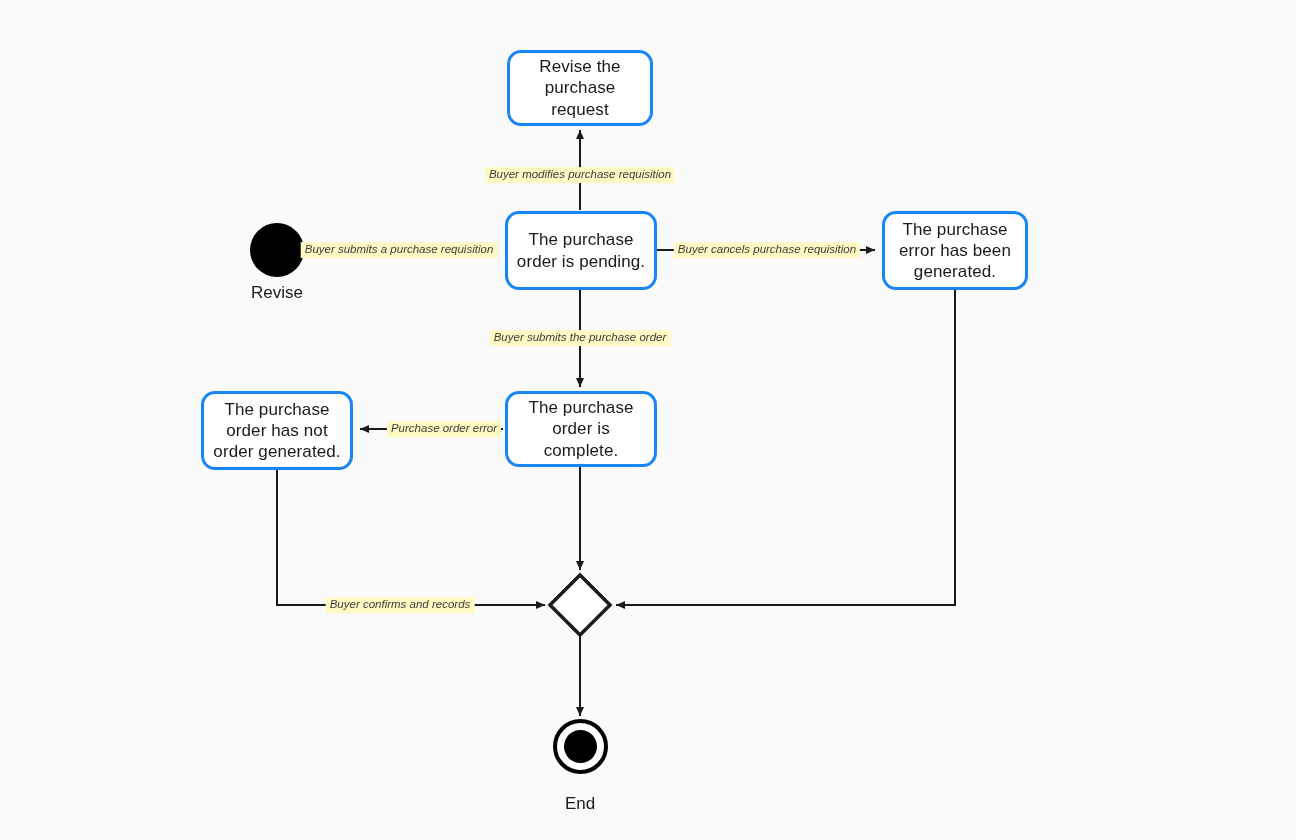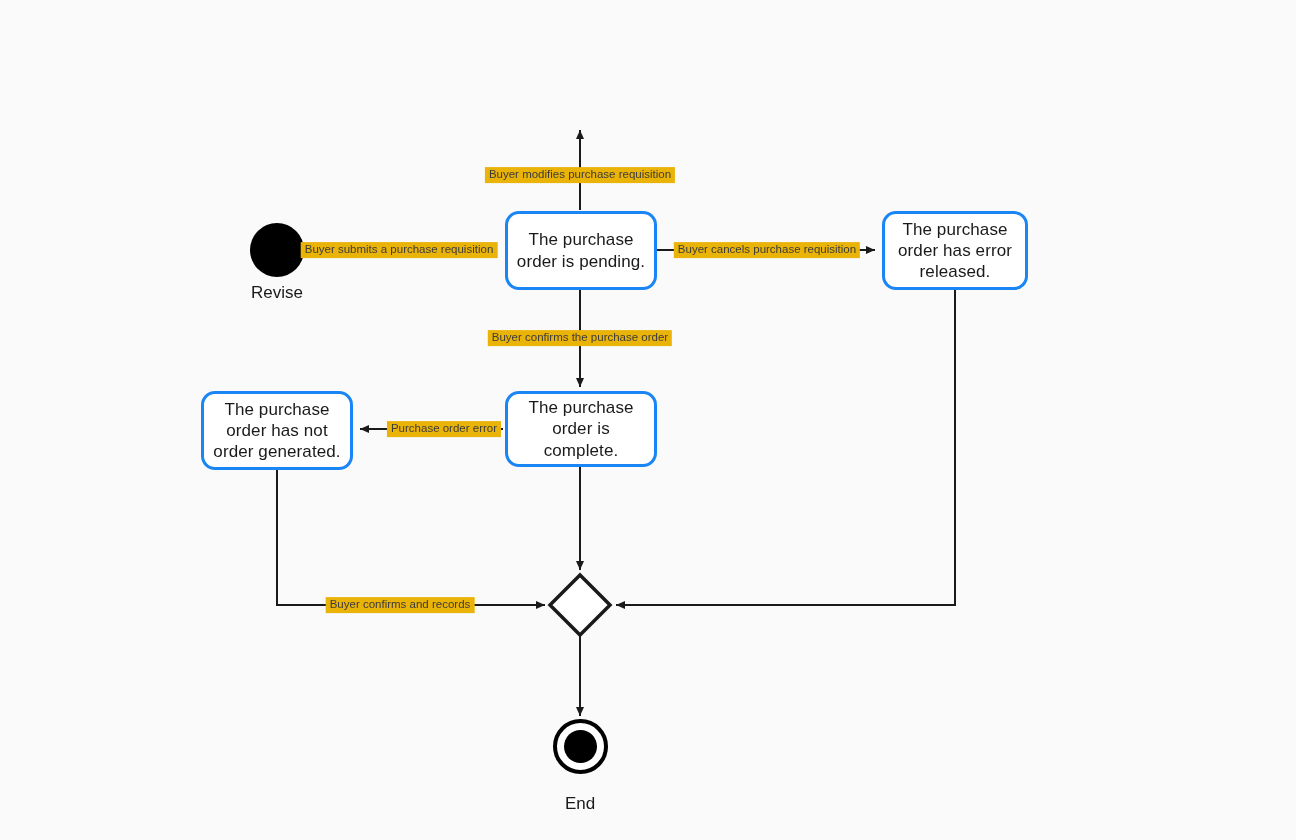--- a/index.html
+++ b/index.html
@@ -37,28 +37,29 @@
     justify-content: center;
     text-align: center;
     color: #1a1a1a;
     font-size: 17px;
     line-height: 1.25;
     letter-spacing: 0.1px;
     padding: 4px 8px;
   }
   .edge-label {
     position: absolute;
-    background: #eab308;
+    background: #fef9c3;
     color: #3c3c3c;
     font-size: 11.5px;
     line-height: 1.2;
     white-space: nowrap;
     transform: translate(-50%, -50%);
     padding: 1px 4px;
     text-align: center;
+    font-style: italic;
   }
   .terminal-label {
     position: absolute;
     color: #1a1a1a;
     font-size: 17px;
     white-space: nowrap;
     transform: translateX(-50%);
     text-align: center;
   }
   .start-dot {
@@ -132,33 +133,39 @@
     </g>
   </svg>
 
   <div class="start-dot" style="left:250px; top:223px; width:54px; height:54px;"></div>
   <div class="terminal-label" style="left:277px; top:283px;">Revise</div>
 
   <div class="end-ring" style="left:553px; top:719px; width:55px; height:55px;"></div>
   <div class="end-core" style="left:564px; top:730px; width:33px; height:33px;"></div>
   <div class="terminal-label" style="left:580px; top:782px;margin-top:12px;">End</div>
 
+  <div class="state-node" style="left:507px; top:50px; width:146px; height:76px;">
+    <span>
+      <span>Revise the</span><br>
+      <span>purchase request</span>
+    </span>
+  </div>
 
   <div class="state-node" style="left:505px; top:211px; width:152px; height:79px;">
     <span>
       <span>The purchase</span><br>
       <span>order is pending.</span>
     </span>
   </div>
 
   <div class="state-node" style="left:882px; top:211px; width:146px; height:79px;">
     <span>
       <span>The purchase</span><br>
-      <span>order has error</span><br>
-      <span>released.</span>
+      <span>error has been</span><br>
+      <span>generated.</span>
     </span>
   </div>
 
   <div class="state-node" style="left:201px; top:391px; width:152px; height:79px;">
     <span>
       <span>The purchase</span><br>
       <span>order has not</span><br>
       <span>order generated.</span>
     </span>
   </div>
@@ -169,20 +176,20 @@
       <span>order is complete.</span>
     </span>
   </div>
 
   <div class="edge-label" style="left:399px; top:250px;">Buyer submits a purchase requisition</div>
 
   <div class="edge-label" style="left:580px; top:175px;">Buyer modifies purchase requisition</div>
 
   <div class="edge-label" style="left:767px; top:250px;text-align:center;">Buyer cancels purchase requisition</div>
 
-  <div class="edge-label" style="left:580px; top:338px;">Buyer confirms the purchase order</div>
+  <div class="edge-label" style="left:580px; top:338px;">Buyer submits the purchase order</div>
 
   <div class="edge-label" style="left:444px; top:429px;">Purchase order error</div>
 
   <div class="edge-label" style="left:400px; top:605px;">Buyer confirms and records</div>
 
 
 </div>
 
 </body></html>

